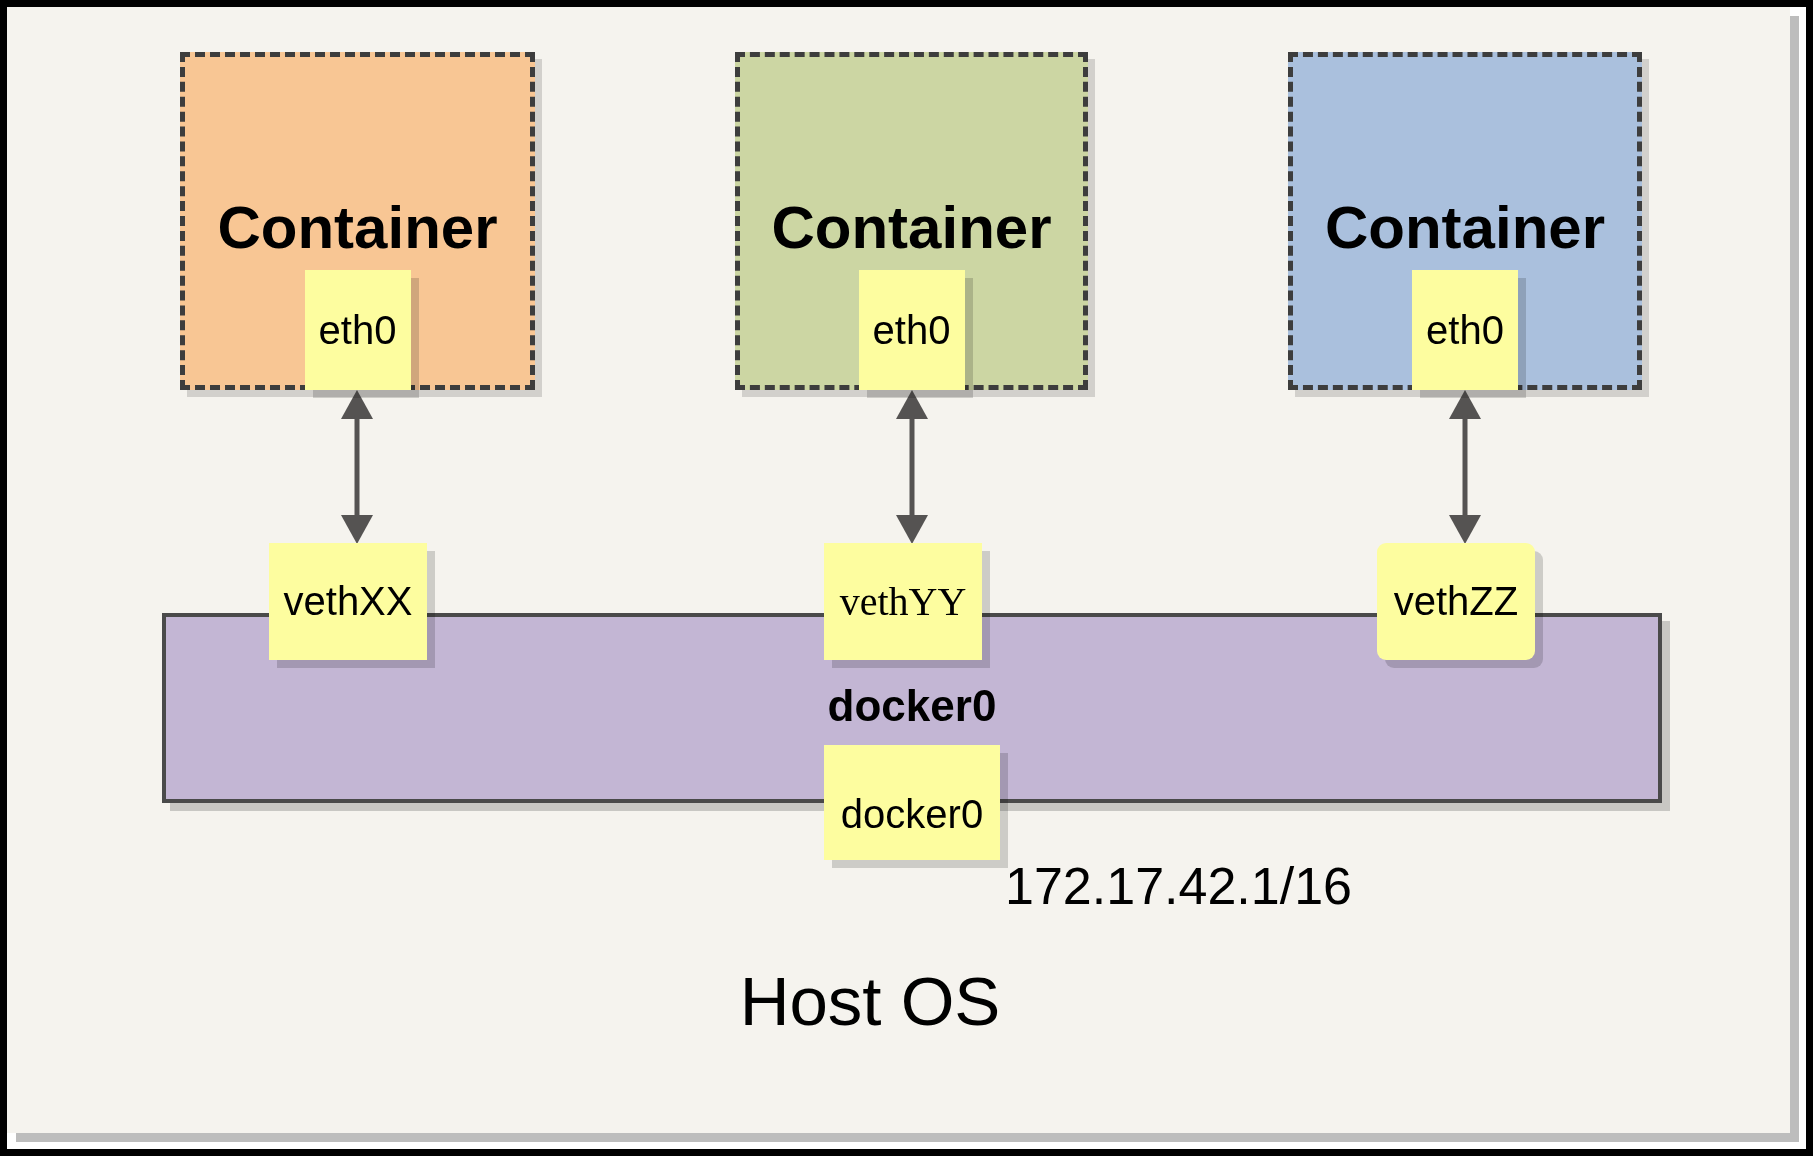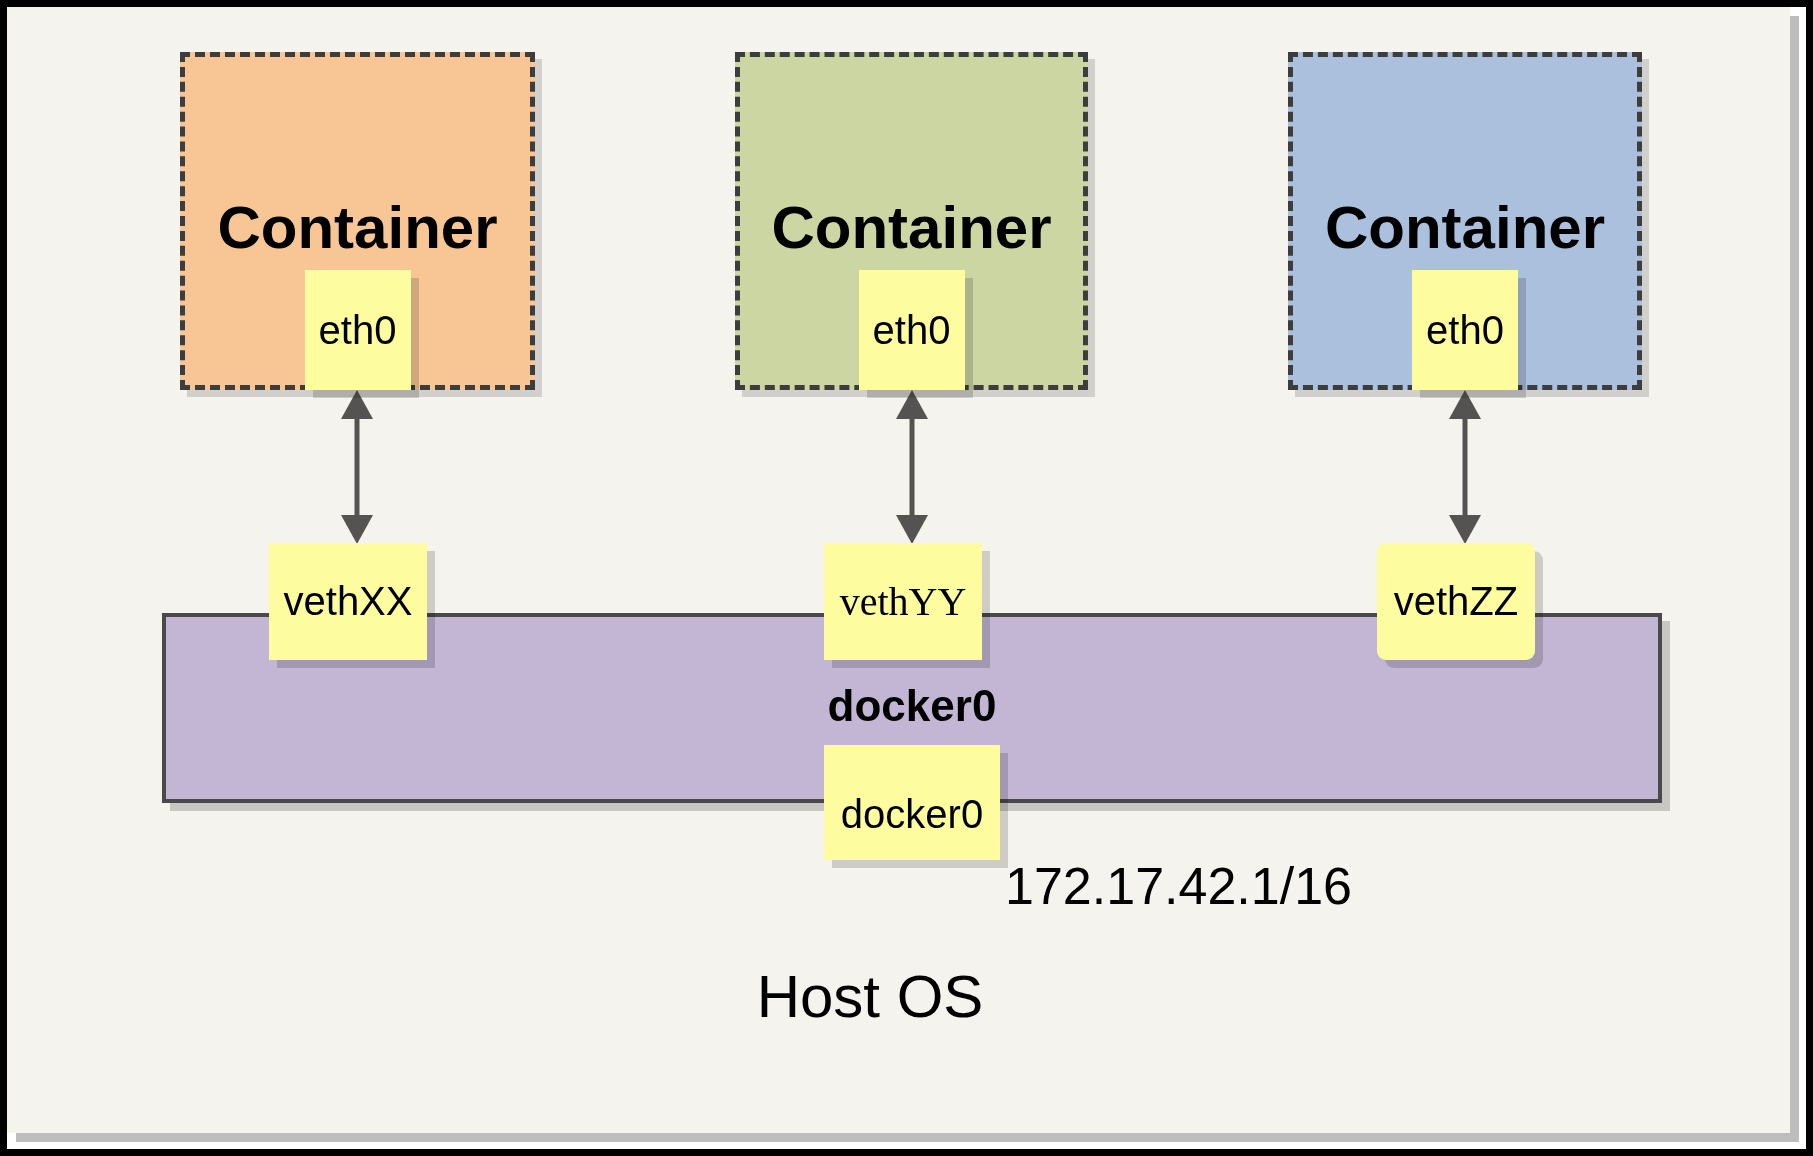--- a/index.html
+++ b/index.html
@@ -121,21 +121,21 @@
     white-space: nowrap;
     z-index: 3;
     margin-top: 8px;
   }
   .host-os-label {
     position: absolute;
     left: 570px;
     top: 962px;
     width: 600px;
     text-align: center;
-    font-size: 60px;
+    font-size: 69px;
     color: #000000;
   }
   
   .link-arrow {
     position: absolute;
     top: 389px;
     width: 40px;
     height: 156px;
     z-index: 2;
   }

